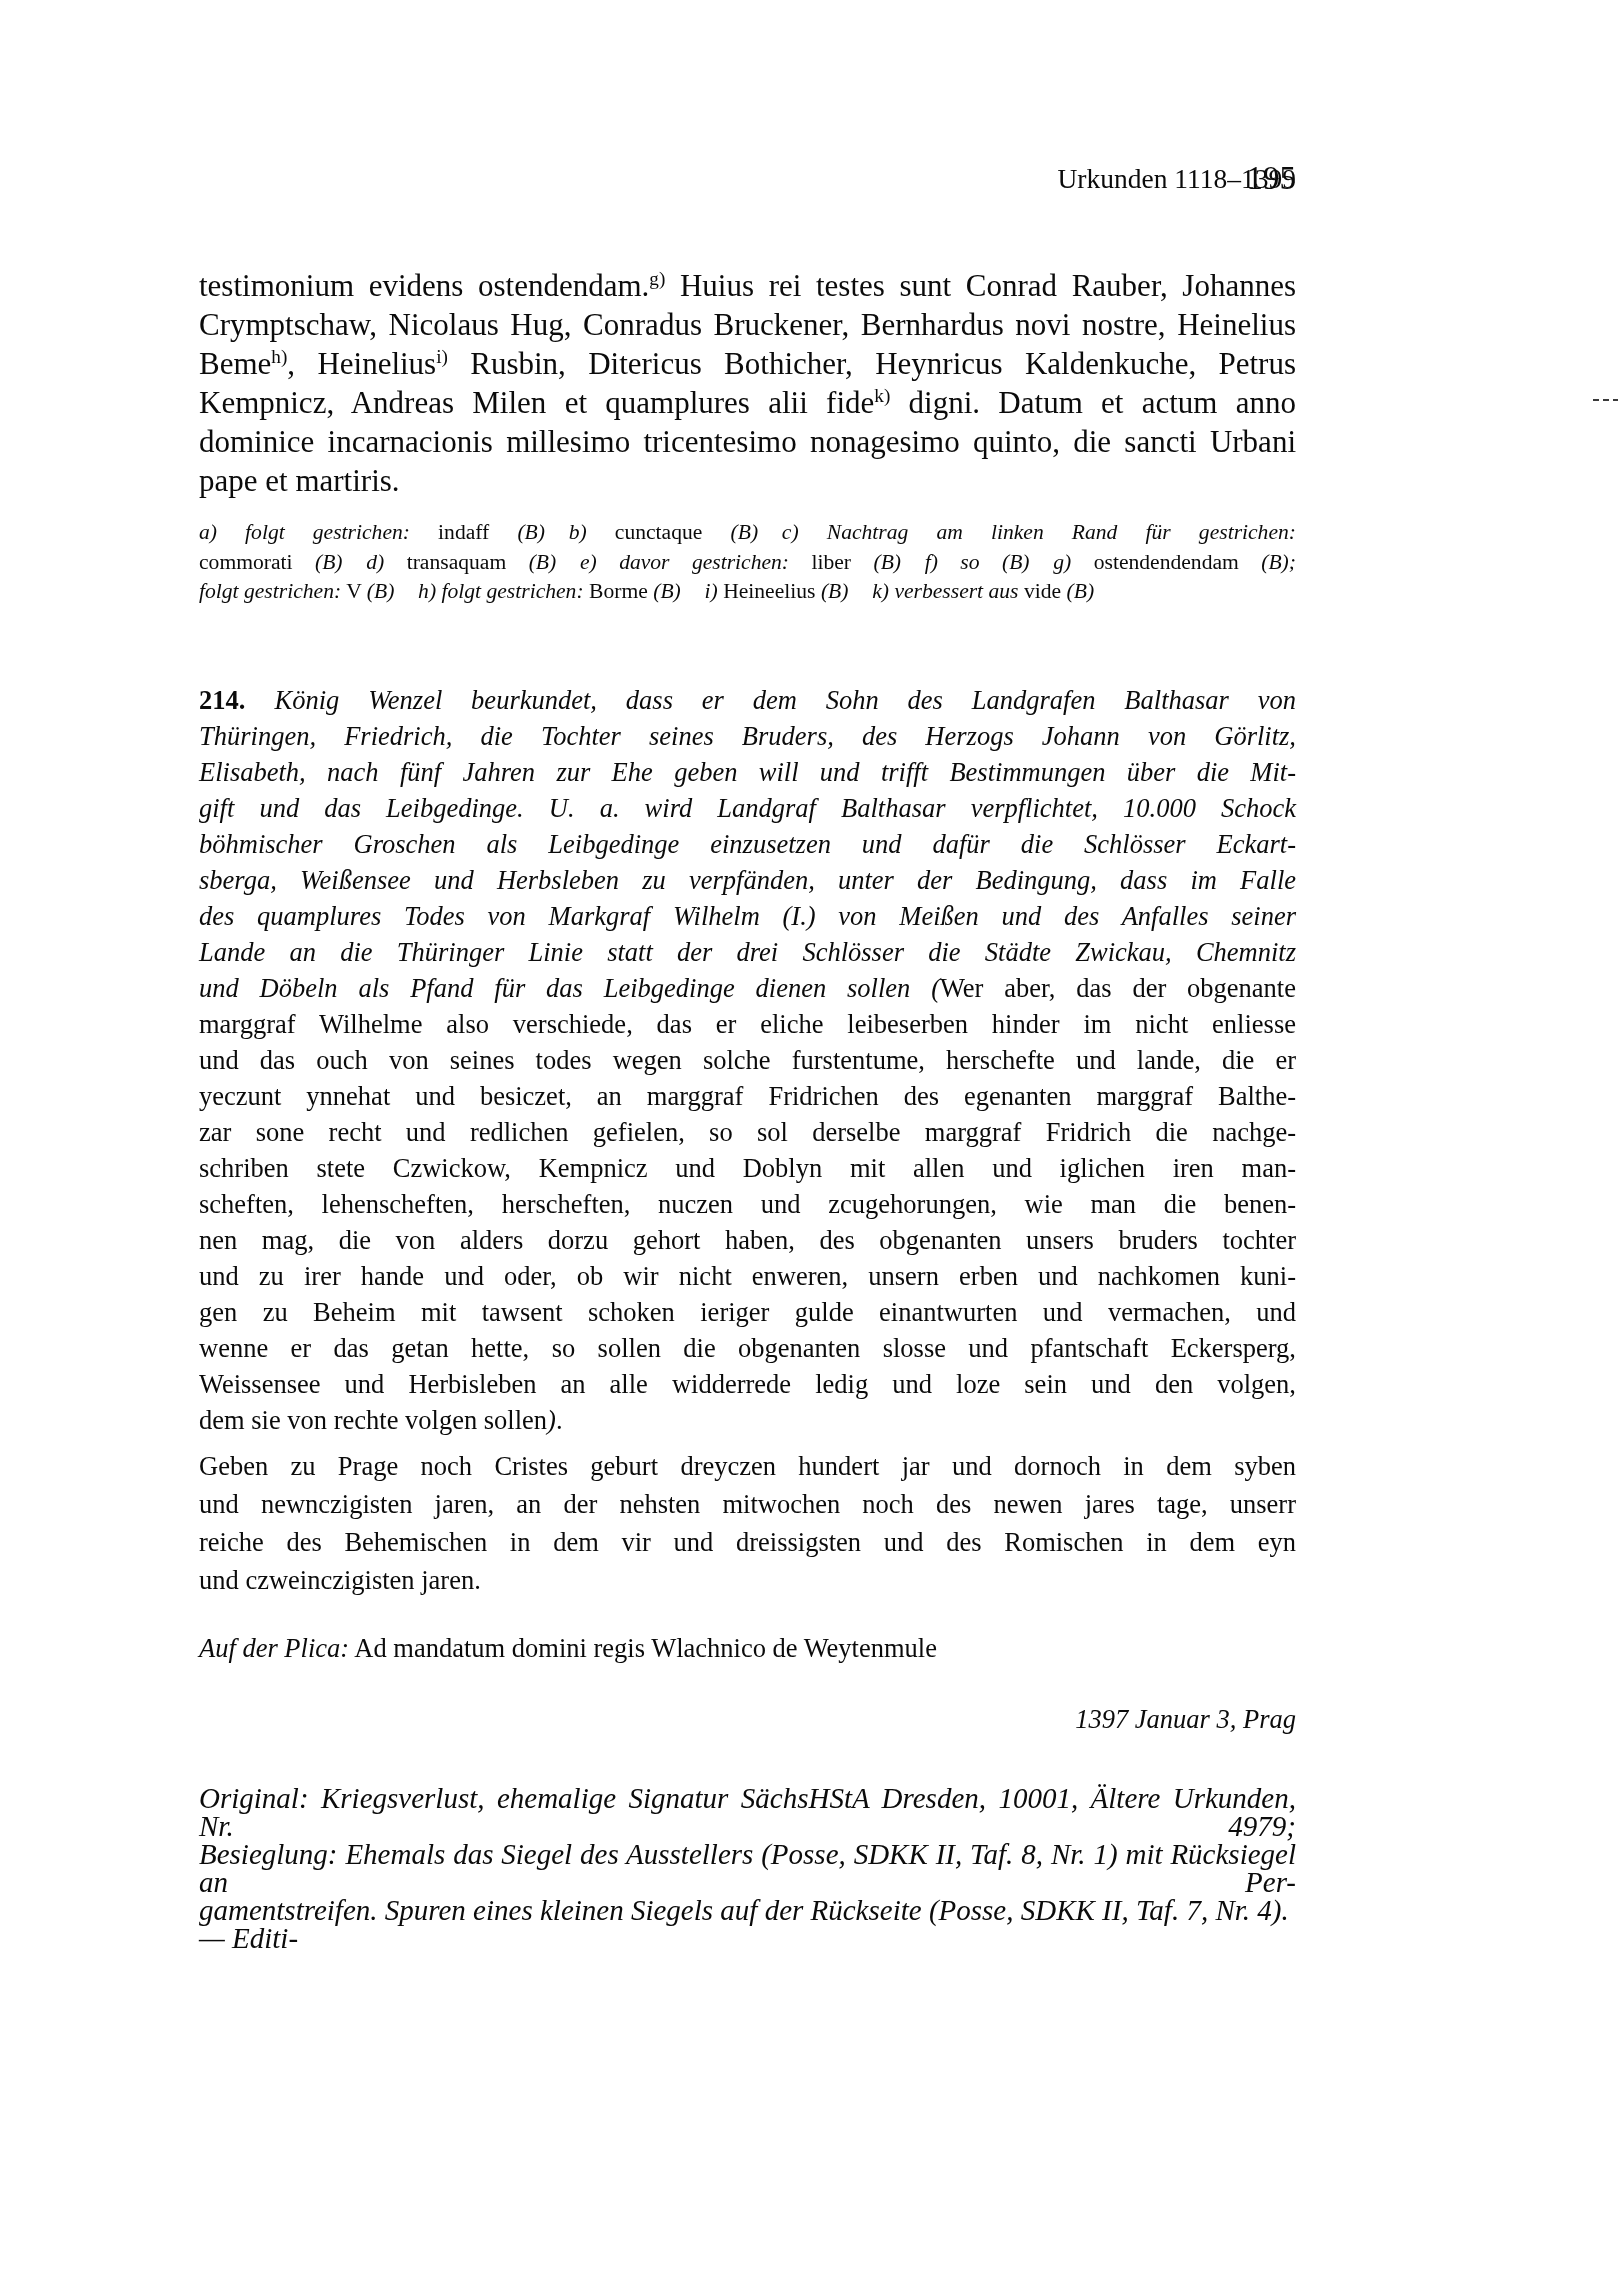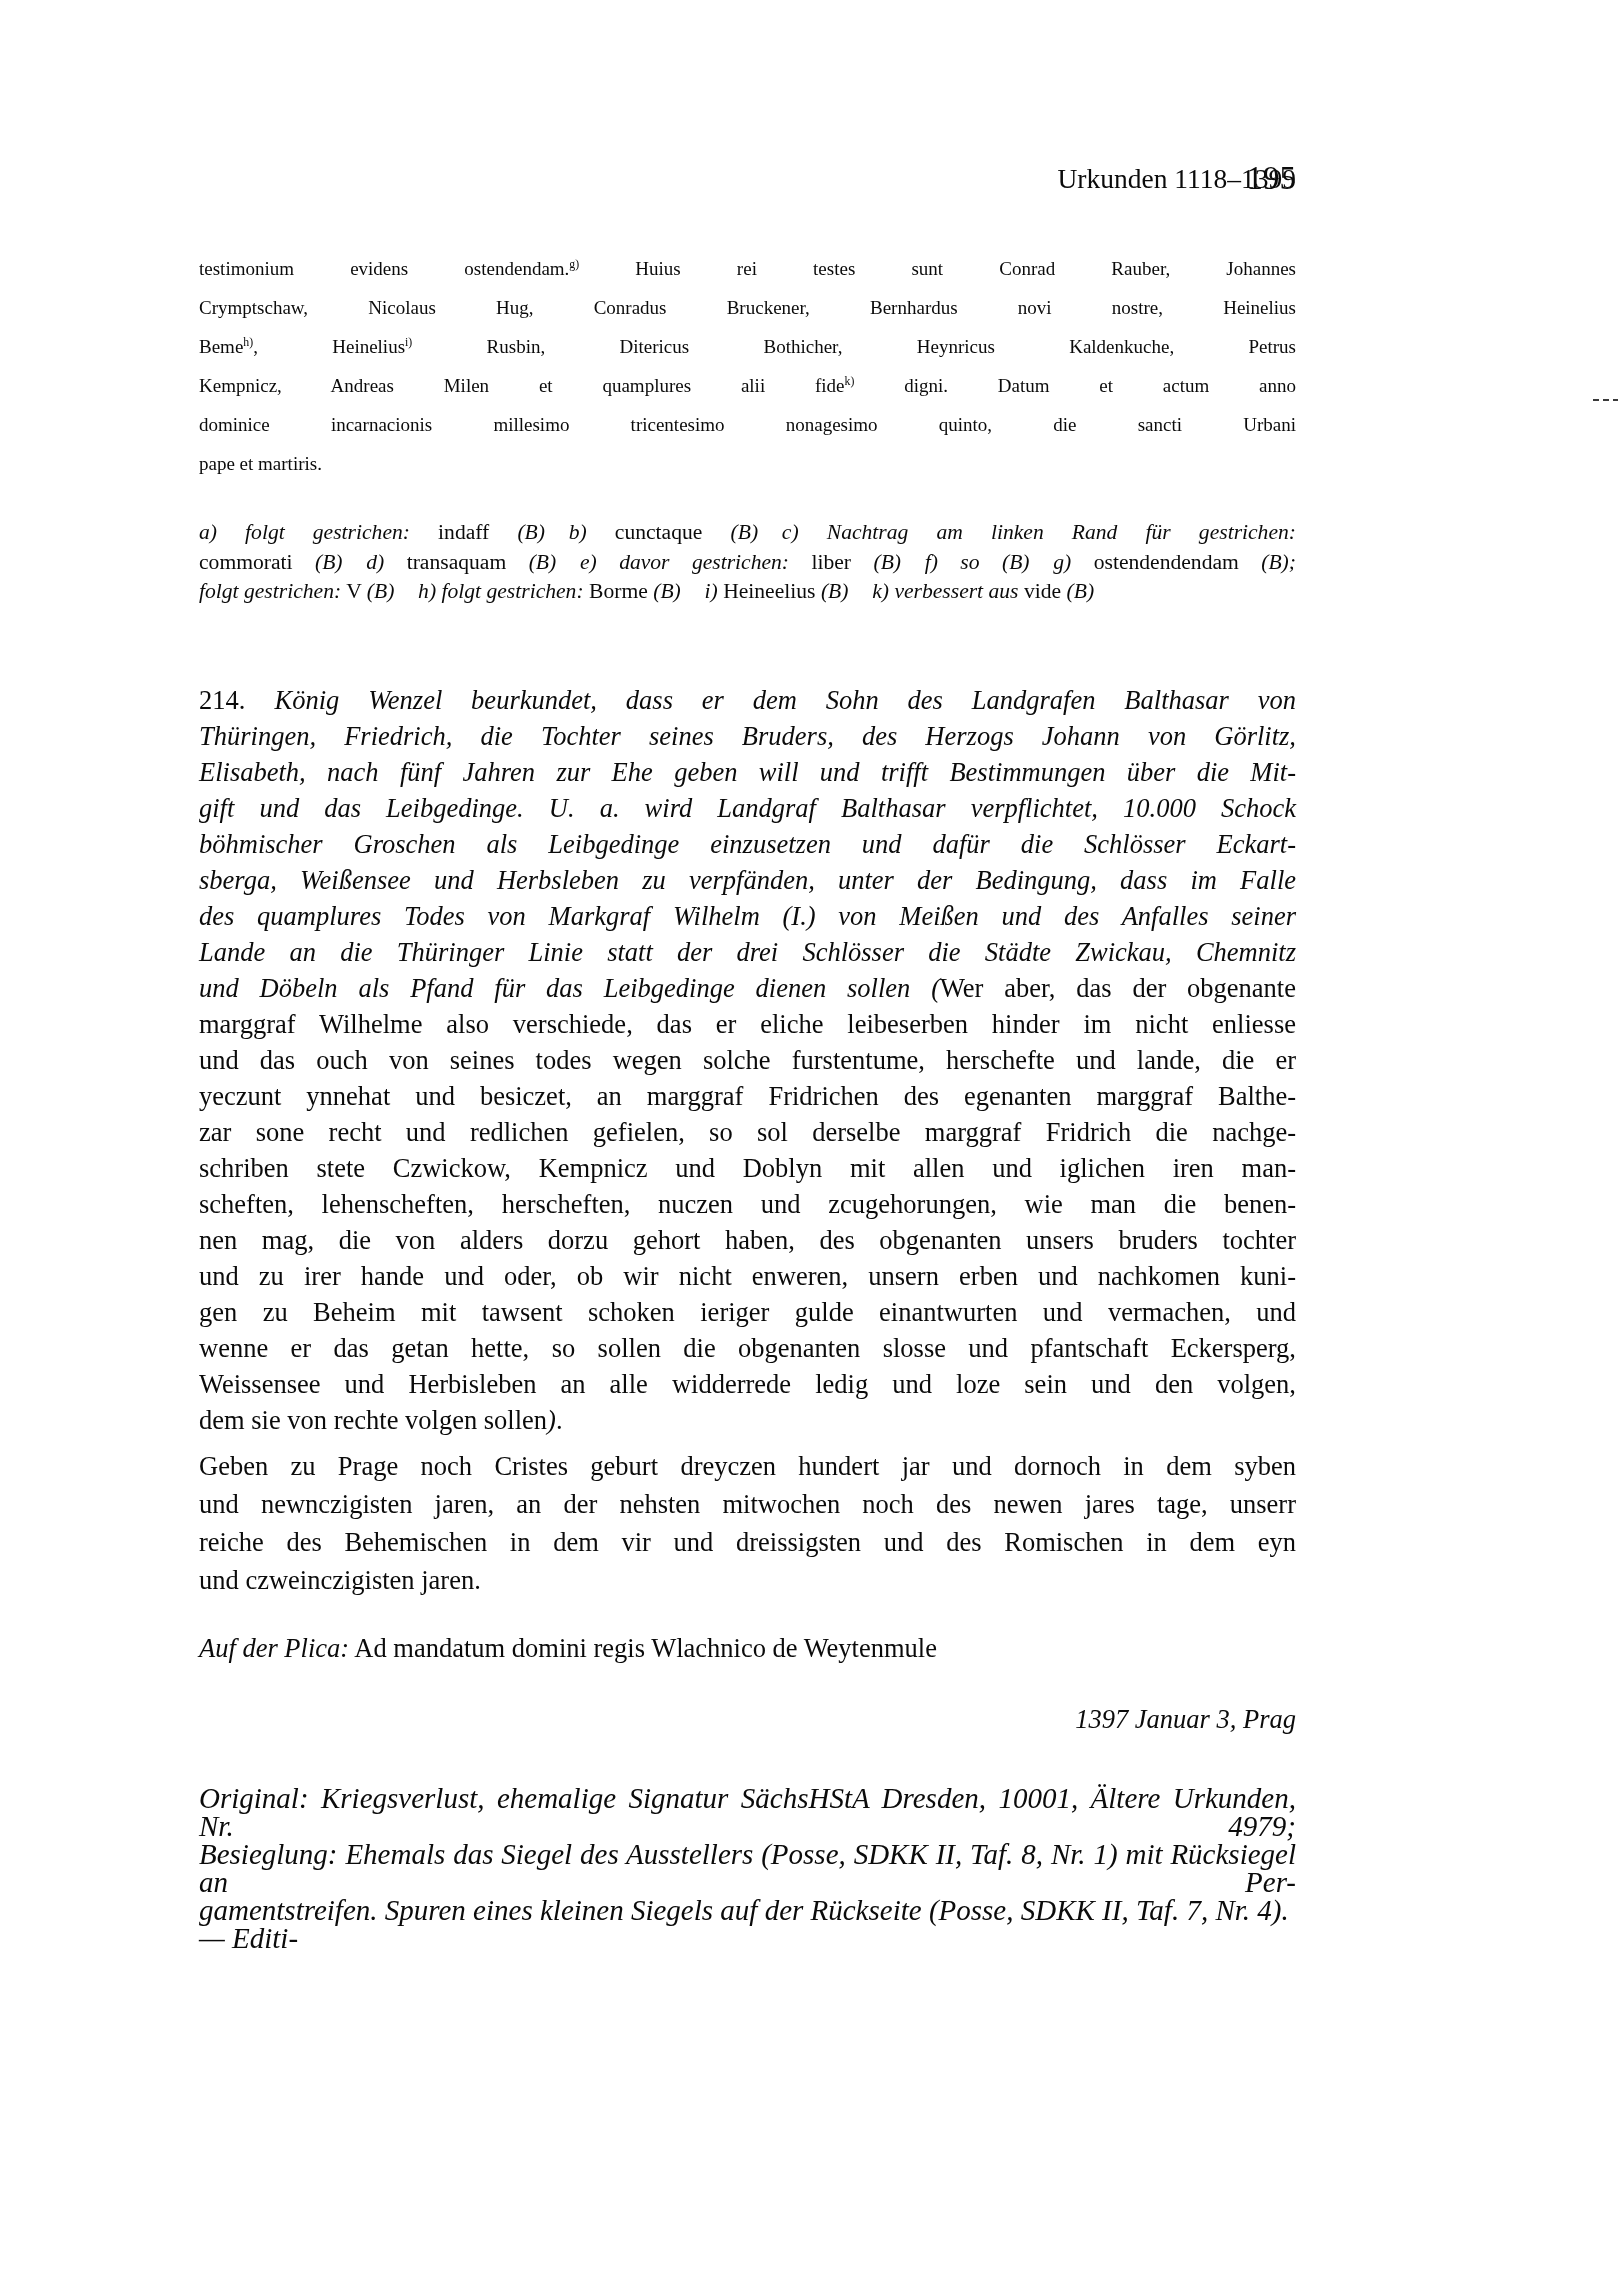--- a/index.html
+++ b/index.html
@@ -8,28 +8,28 @@
     width:1623px;height:2295px;
     background:#ffffff;
     color:#0b0b0b;
     font-family:"Liberation Serif", serif;
     overflow:hidden;
   }
   .col{position:absolute;left:199px;width:1097px;}
   .line{white-space:normal;}
   .jl{text-align:justify;text-align-last:justify;}
   .it{font-style:italic;}
-  .bd{font-weight:normal;}
+  .bd{font-weight:bold;}
   .sup{vertical-align:super;font-size:0.62em;line-height:0;}
   .gap{display:inline-block;width:1.1em;}
 
   .running-head{top:163px;line-height:31px;font-size:27.5px;text-align:right;}
   .page-number{position:absolute;top:163px;line-height:31px;font-size:33px;
     left:199px;width:1097px;text-align:right;}
-  .charter-text{top:249px;font-size:19px;line-height:39px;}
+  .charter-text{top:266px;font-size:31px;line-height:39px;}
   .apparatus{top:518px;font-size:21.6px;line-height:29.5px;}
   .entry-body{top:682px;font-size:26.5px;line-height:36px;}
   .entry-datum{top:1447px;font-size:26.5px;line-height:38px;}
   .plica{top:1630px;font-size:26.5px;line-height:36px;}
   .date-place{top:1701px;font-size:26.5px;line-height:36px;text-align:right;font-style:italic;}
   .notes{top:1784px;font-size:29px;line-height:28px;font-style:italic;}
   .margin-dash{
     position:absolute;left:1593px;top:399px;width:30px;height:2px;
     background:repeating-linear-gradient(90deg,#3a3a3a 0 5.9px,transparent 5.9px 9.8px);
   }

